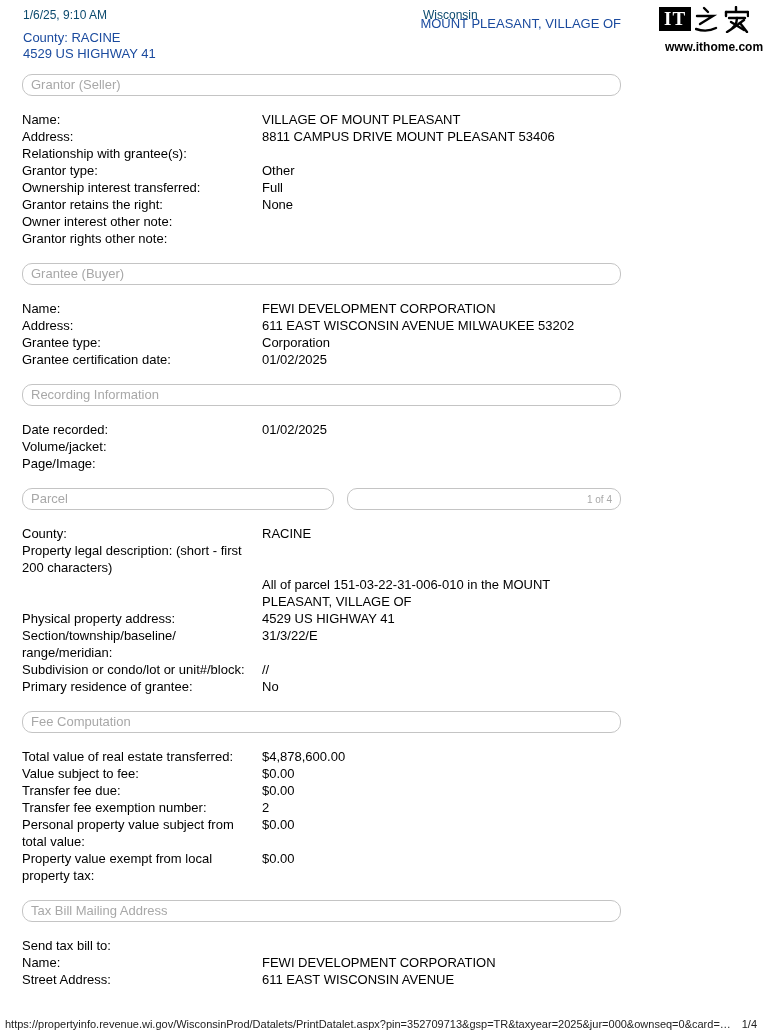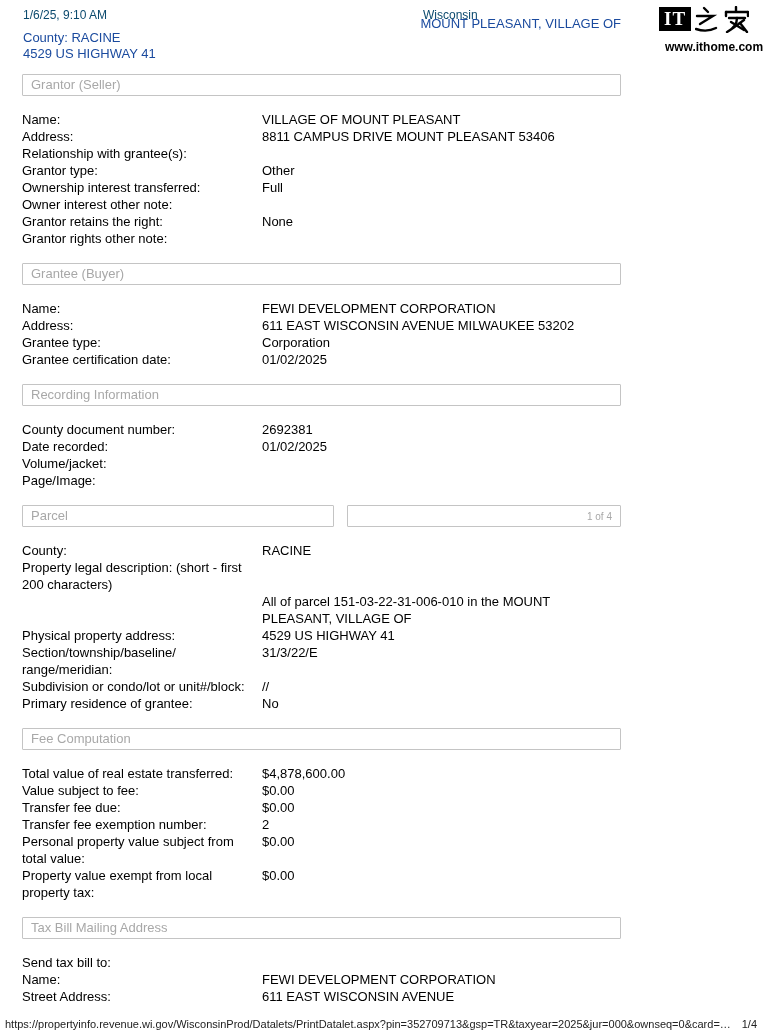--- a/index.html
+++ b/index.html
@@ -23,21 +23,21 @@
   .watermark{ position:absolute; top:5px; right:14px; width:110px; text-align:center; }
   .logo-row{ display:flex; align-items:center; gap:4px; height:28px; }
   .logo-it{
     background:#000; color:#fff; font-family:"Liberation Serif", serif;
     font-weight:bold; font-size:19px; line-height:24px; padding:0 5px; letter-spacing:1px; display:inline-block;
   }
   .logo-url{ font-weight:bold; font-size:12px; margin-top:7px; white-space:nowrap; }
   .content{ position:absolute; top:74px; left:22px; width:599px; }
   .sec{ margin-bottom:16px; }
   .sec-header{
-    border:1px solid var(--section_border_gray); border-radius:1px;
+    border:1px solid var(--section_border_gray); border-radius:10px;
     height:22px; line-height:20px; padding:0 8px; color:var(--section_title_gray);
     margin-bottom:15px; background:#fff;
   }
   .sec-header-split{ display:flex; gap:13px; margin-bottom:15px; }
   .sec-header-split .sec-header{ margin-bottom:0; }
   .parcel-title-box{ flex:0 0 312px; }
   .parcel-pager-box{ flex:1; text-align:right; font-size:10px; line-height:21px; }
   .row{ display:flex; align-items:flex-start; line-height:17px; }
   .label{ flex:0 0 240px; padding-right:6px; white-space:pre-line; overflow-wrap:break-word; }
   .value{ flex:1; white-space:pre-line; overflow-wrap:break-word; }
@@ -108,28 +108,28 @@
       </div>
       <div class="row">
         <div class="label">Grantor type:</div>
         <div class="value">Other</div>
       </div>
       <div class="row">
         <div class="label">Ownership interest transferred:</div>
         <div class="value">Full</div>
       </div>
       <div class="row">
-        <div class="label">Owner interest other note:</div>
-        <div class="value"></div>
-      </div>
-      <div class="row">
         <div class="label">Grantor retains the right:</div>
         <div class="value">None</div>
       </div>
       <div class="row">
+        <div class="label">Owner interest other note:</div>
+        <div class="value"></div>
+      </div>
+      <div class="row">
         <div class="label">Grantor rights other note:</div>
         <div class="value"></div>
       </div>
     </div>
   </section>
 
   <section class="sec">
     <div class="sec-header">
       <span>Grantee (Buyer)</span>
     </div>
@@ -151,24 +151,20 @@
         <div class="value">01/02/2025</div>
       </div>
     </div>
   </section>
 
   <section class="sec">
     <div class="sec-header">
       <span>Recording Information</span>
     </div>
     <div class="rows">
-      <div class="row">
-        <div class="label">County document number:</div>
-        <div class="value">2692381</div>
-      </div>
       <div class="row">
         <div class="label">Date recorded:</div>
         <div class="value">01/02/2025</div>
       </div>
       <div class="row">
         <div class="label">Volume/jacket:</div>
         <div class="value"></div>
       </div>
       <div class="row">
         <div class="label">Page/Image:</div>

